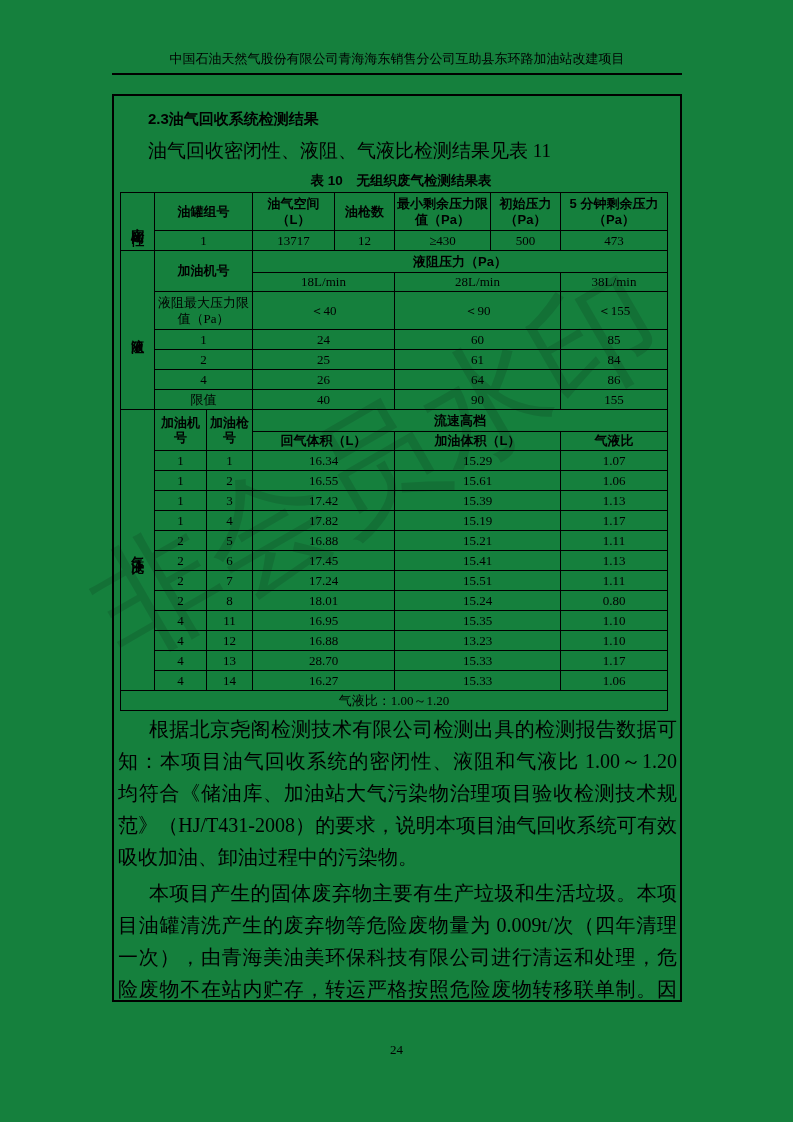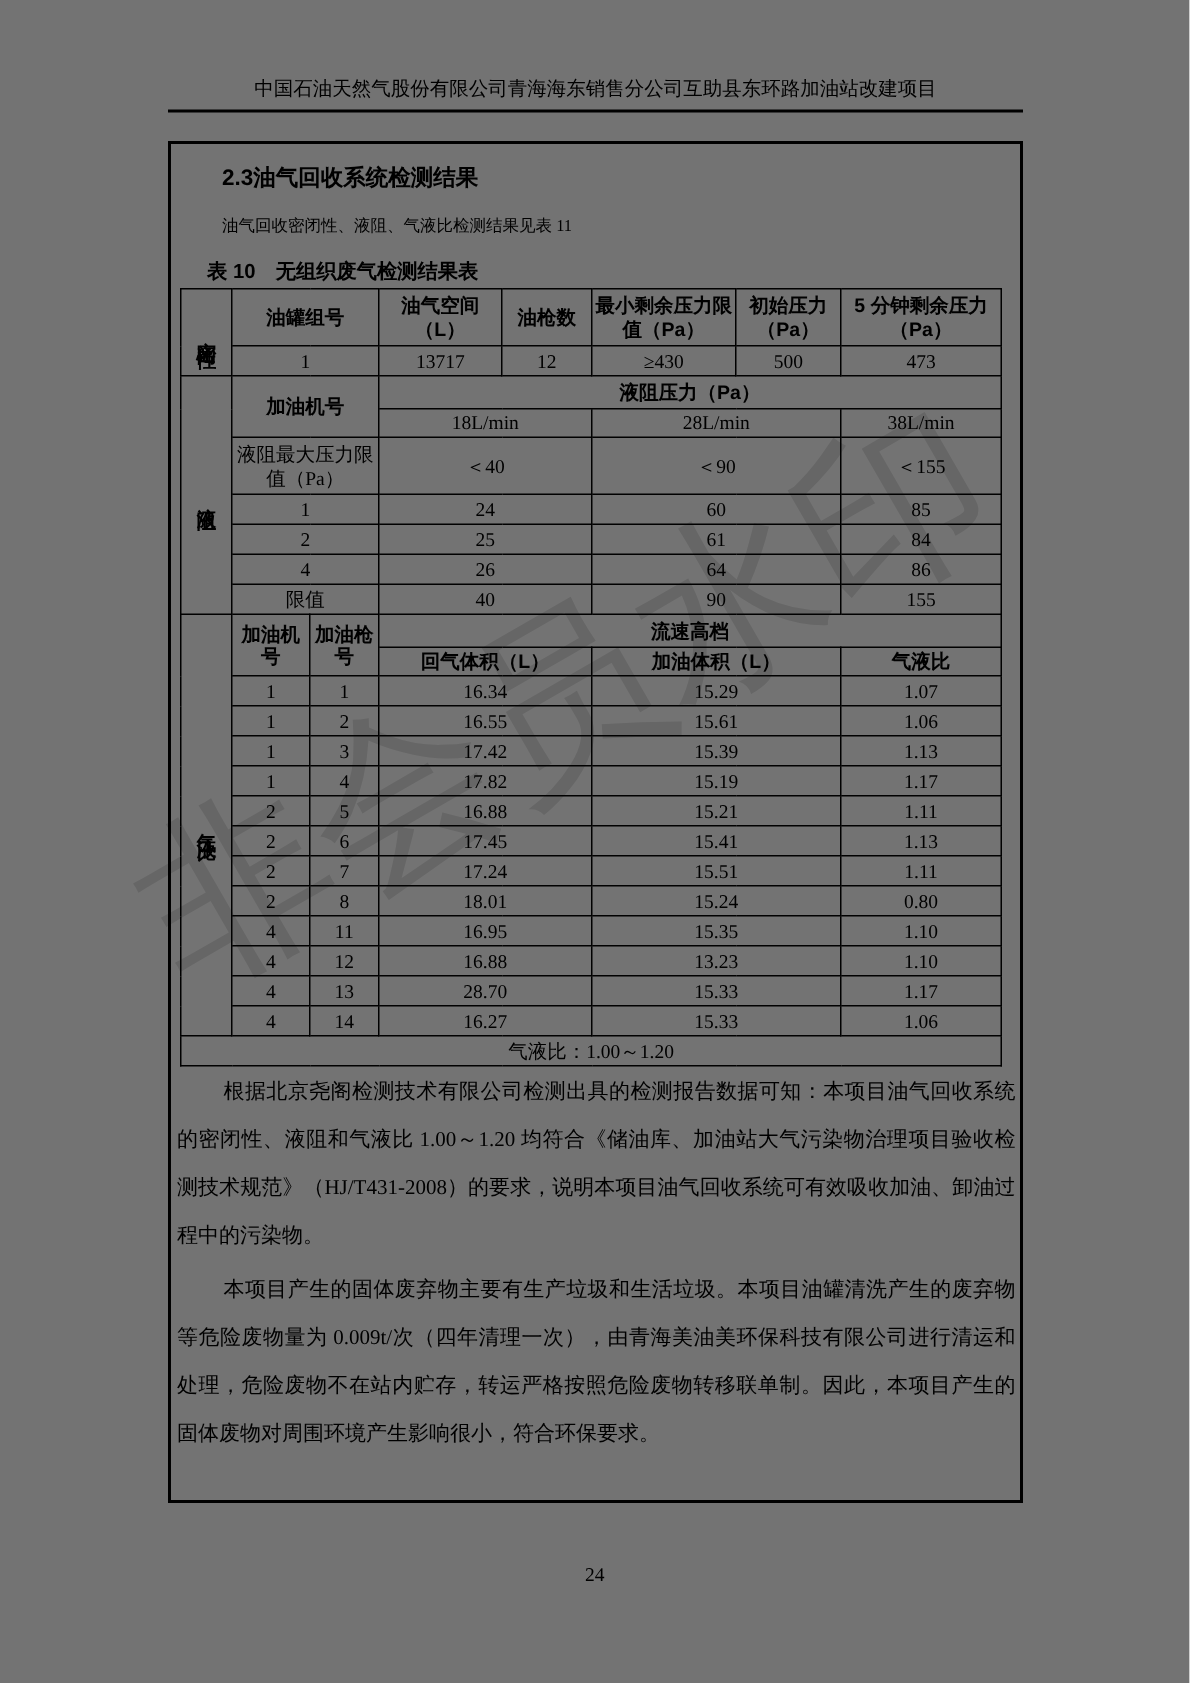--- a/index.html
+++ b/index.html
@@ -1,49 +1,49 @@
 <!DOCTYPE html>
 <html><head>
 <meta charset="utf-8">
 <style>
   html,body{margin:0;padding:0;background:#ffffff;}
-  .page{position:relative;width:793px;height:1122px;background:#737373;overflow:hidden;
+  .page{position:relative;width:793px;height:1122px;background:#15803d;overflow:hidden;
         font-family:"Liberation Serif","DejaVu Serif",serif;color:#000;}
 
   
   .doc-header{position:absolute;top:50px;left:112px;width:570px;text-align:center;
               font-size:13px;font-family:"Liberation Sans","DejaVu Sans",sans-serif;}
   .header-rule{position:absolute;top:73px;left:112px;width:570px;border-top:2px solid #000;height:0;}
 
   
   .content-box{position:absolute;left:112px;top:94px;width:570px;height:908px;
                border:2px solid #000;box-sizing:border-box;overflow:hidden;}
 
   .sec-heading{font-family:"Liberation Sans","DejaVu Sans",sans-serif;font-weight:bold;
                font-size:15px;line-height:17px;margin:14px 0 0 34px;}
   .sec-heading.second{margin-top:10px;}
-  .intro{font-size:11px;line-height:18px;margin:15px 0 0 34px;}
+  .intro{font-size:19px;line-height:18px;margin:15px 0 0 34px;}
   .table-title{font-family:"Liberation Sans","DejaVu Sans",sans-serif;font-weight:bold;
-               font-size:13.5px;line-height:17px;text-align:left;margin:12px 16px 3px 0;padding-left:24px;}
+               font-size:13.5px;line-height:17px;text-align:center;margin:12px 16px 3px 0;padding-left:24px;}
 
   table.insp{border-collapse:collapse;table-layout:fixed;width:547px;margin-left:6px;}
   table.insp td,table.insp th{border:1px solid #000;text-align:center;vertical-align:middle;
         padding:0 1px;line-height:1.18;overflow:hidden;}
   table.insp th{font-family:"Liberation Sans","DejaVu Sans",sans-serif;font-weight:bold;font-size:13px;}
   table.insp td{font-family:"Liberation Serif","DejaVu Serif",serif;font-size:13px;font-weight:normal;}
   tr.h37>td,tr.h37>th{height:37px;}
   tr.h21>td,tr.h21>th{height:21px;}
   tr.h18>td,tr.h18>th{height:18px;}
   tr.h19>td,tr.h19>th{height:19px;}
   td.vtop{vertical-align:top;padding-top:1px;}
   th.vlabel{font-size:14px;}
   .vtext{writing-mode:vertical-rl;text-orientation:upright;letter-spacing:3px;display:inline-block;}
   td.footnote{text-align:left;padding-left:7px;font-size:13px;}
 
-  p.body{font-size:14px;line-height:32px;text-align:justify;text-indent:31px;
+  p.body{font-size:20px;line-height:32px;text-align:justify;text-indent:31px;
          margin:2px 3px 0 4px;}
   p.body.after-heading{margin-top:4px;}
 
   .watermark{position:absolute;left:135px;top:552px;font-size:126px;line-height:126px;
              white-space:nowrap;color:#e2e2e2;transform:rotate(-30deg);transform-origin:0 100%;
              font-family:"Liberation Sans","DejaVu Sans",sans-serif;z-index:5;
              mix-blend-mode:multiply;pointer-events:none;}
 
   .page-number{position:absolute;top:1042px;left:0;width:793px;text-align:center;font-size:13px;}
 </style>

